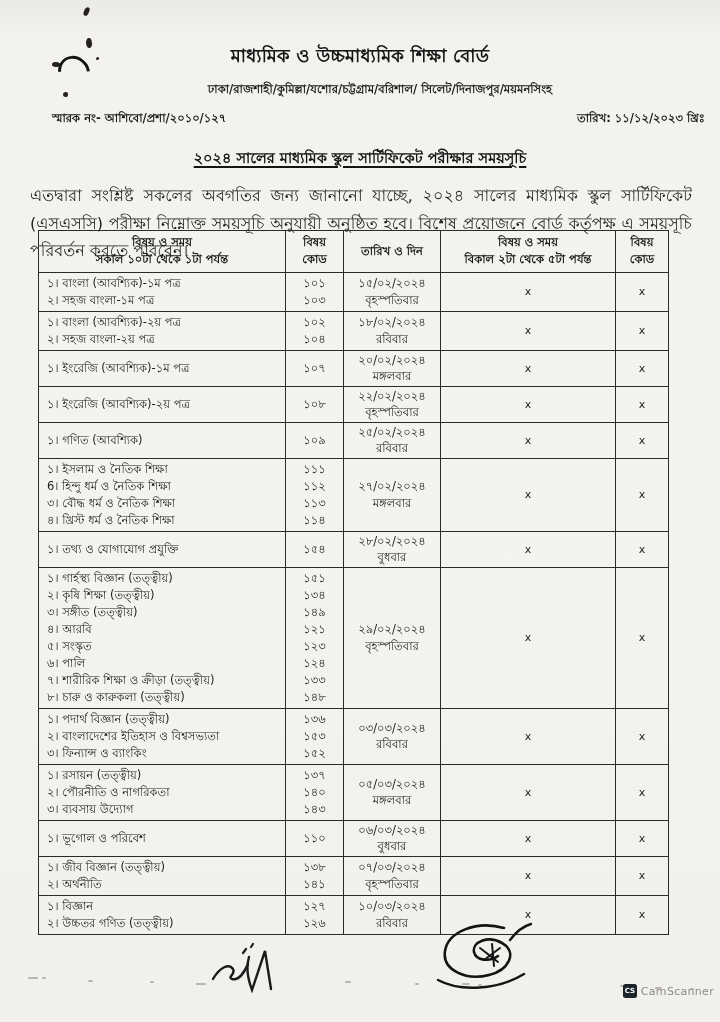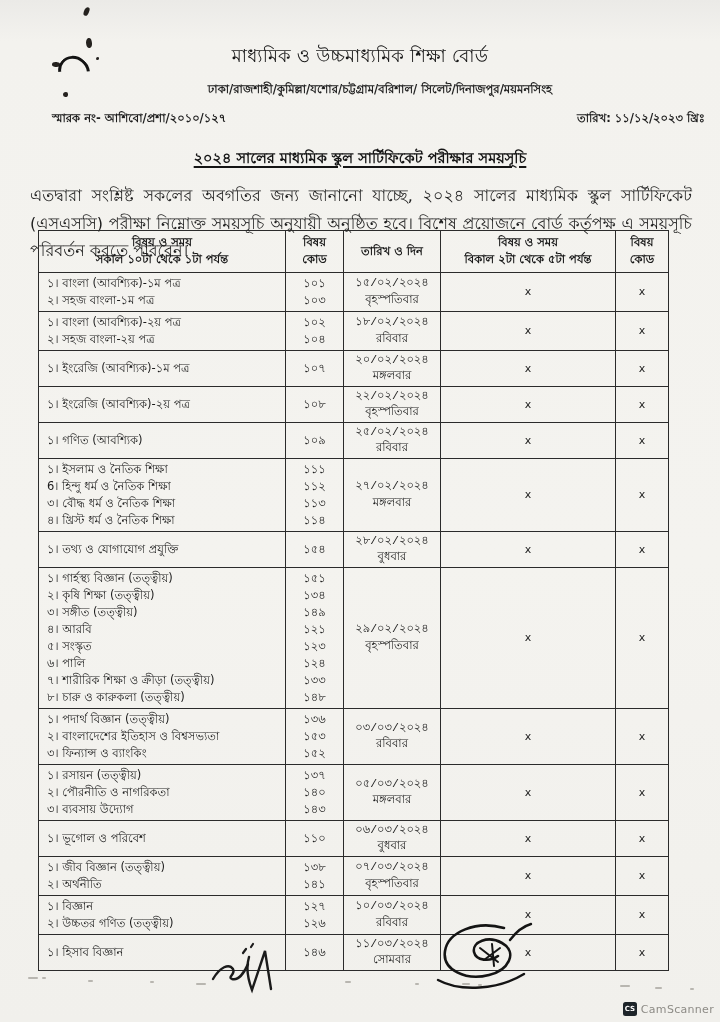--- a/index.html
+++ b/index.html
@@ -3,44 +3,44 @@
 <meta charset="utf-8">
 <style>
   html,body{margin:0;padding:0;background:#e8e7e4;}
   .page{
     position:relative;width:720px;height:1022px;overflow:hidden;
     background:linear-gradient(180deg,#ebeae7 0%,#f3f2ee 4%,#f4f3ef 55%,#f1f0ec 100%);
     font-family:"DejaVu Sans","Liberation Sans",sans-serif;color:#1c1c1c;
   }
   
   .board-header{position:absolute;top:42px;left:0;right:0;text-align:center;}
-  .board-name{font-size:18px;font-weight:normal;color:#161616;letter-spacing:.2px;}
+  .board-name{font-size:18px;font-weight:bold;color:#161616;letter-spacing:.2px;}
   .board-offices{font-size:11.5px;font-weight:bold;margin-top:8px;color:#222;padding-left:40px;}
   .memo-row{position:absolute;top:110px;left:35px;width:653px;display:flex;justify-content:space-between;font-size:11.5px;font-weight:bold;color:#1d1d1d;margin-left:17px;}
   .doc-title{position:absolute;top:147px;left:0;right:0;text-align:center;font-size:14.5px;font-weight:bold;color:#141414;}
   .doc-title span{text-decoration:underline;text-underline-offset:3px;text-decoration-thickness:1.5px;}
   .intro{position:absolute;top:182px;left:30px;width:662px;font-size:16px;line-height:1.72;text-align:justify;color:#1e1e1e;font-weight:500;}
   
   table.sched{position:absolute;top:230px;left:38px;width:630px;border-collapse:collapse;table-layout:fixed;background:transparent;}
   table.sched th,table.sched td{border:1.6px solid #2b2b2b;vertical-align:middle;padding:1px 2px;}
   table.sched th{font-size:11.5px;font-weight:bold;line-height:1.5;padding:3px 2px;color:#191919;}
   .subject-cell{text-align:left;padding:2px 4px 2px 8px !important;}
   .subject-cell div{font-size:11.5px;line-height:17px;white-space:nowrap;overflow:hidden;}
   .code-cell{text-align:center;}
   .code-cell div{font-size:11.5px;line-height:17px;}
-  .date-cell{text-align:center;font-family:Liberation Mono, monospace;}
+  .date-cell{text-align:center;}
   .date-cell div{font-size:11.5px;line-height:16.5px;}
   .pm-cell,.pm-code-cell{text-align:center;font-size:11px;color:#222;}
   
   .speck{position:absolute;background:#25221f;border-radius:60% 40% 55% 45%;}
   .crescent{position:absolute;left:59px;top:55px;width:24px;height:27px;border:3.5px solid #141414;border-radius:50%;border-top-color:transparent;border-right-color:transparent;transform:rotate(130deg);}
   .dust{position:absolute;background:#aaa7a1;height:2px;border-radius:1px;opacity:.8;}
   .sig{position:absolute;}
   
-  .cs-badge{position:absolute;right:6px;bottom:6px;display:flex;align-items:center;gap:4px;}
+  .cs-badge{position:absolute;right:6px;bottom:24px;display:flex;align-items:center;gap:4px;}
   .cs-icon{width:14px;height:14px;background:#1d2429;color:#fff;font-size:7px;font-weight:bold;display:flex;align-items:center;justify-content:center;border-radius:2.5px;}
   .cs-label{font-size:11px;color:#8d8b86;letter-spacing:.3px;}
 </style>
 </head>
 <body>
 
 <div class="page">
 
   <div class="speck" style="left:84px;top:7px;width:5px;height:9px;transform:rotate(20deg);"></div>
   <div class="speck" style="left:86px;top:38px;width:6px;height:10px;transform:rotate(-12deg);"></div>
@@ -302,34 +302,20 @@
             <div>১। বিজ্ঞান</div>
             <div>২। উচ্চতর গণিত (তত্ত্বীয়)</div>
           </td>
           <td class="code-cell">
             <div>১২৭</div>
             <div>১২৬</div>
           </td>
           <td class="date-cell">
             <div>১০/০৩/২০২৪</div>
             <div>রবিবার</div>
-          </td>
-          <td class="pm-cell">x</td>
-          <td class="pm-code-cell">x</td>
-        </tr>
-        <tr>
-          <td class="subject-cell">
-            <div>১। হিসাব বিজ্ঞান</div>
-          </td>
-          <td class="code-cell">
-            <div>১৪৬</div>
-          </td>
-          <td class="date-cell">
-            <div>১১/০৩/২০২৪</div>
-            <div>সোমবার</div>
           </td>
           <td class="pm-cell">x</td>
           <td class="pm-code-cell">x</td>
         </tr>
       </tbody>
   </table>
 
   <svg class="sig" style="left:205px;top:933px;" width="95" height="62" viewBox="0 0 95 62">
     <path d="M8,46 C15,34 24,30 28,36 C31,41 22,44 27,46 C34,48 40,38 43,31" fill="none" stroke="#1b1b1b" stroke-width="2.4" stroke-linecap="round"></path>
     <path d="M44,24 C41,34 42,44 47,57 L60,18 L66,56" fill="none" stroke="#1b1b1b" stroke-width="2.4" stroke-linecap="round"></path>

